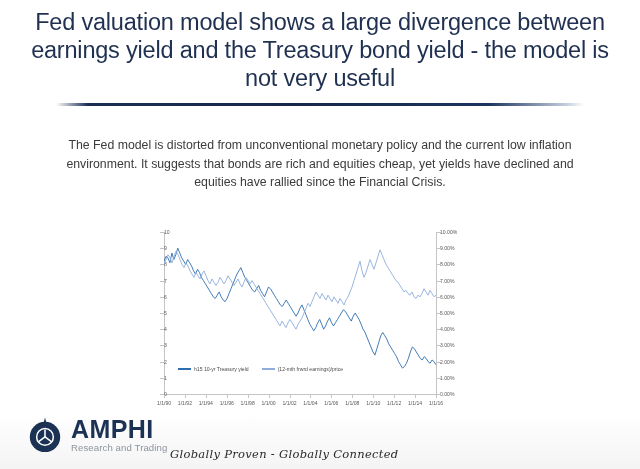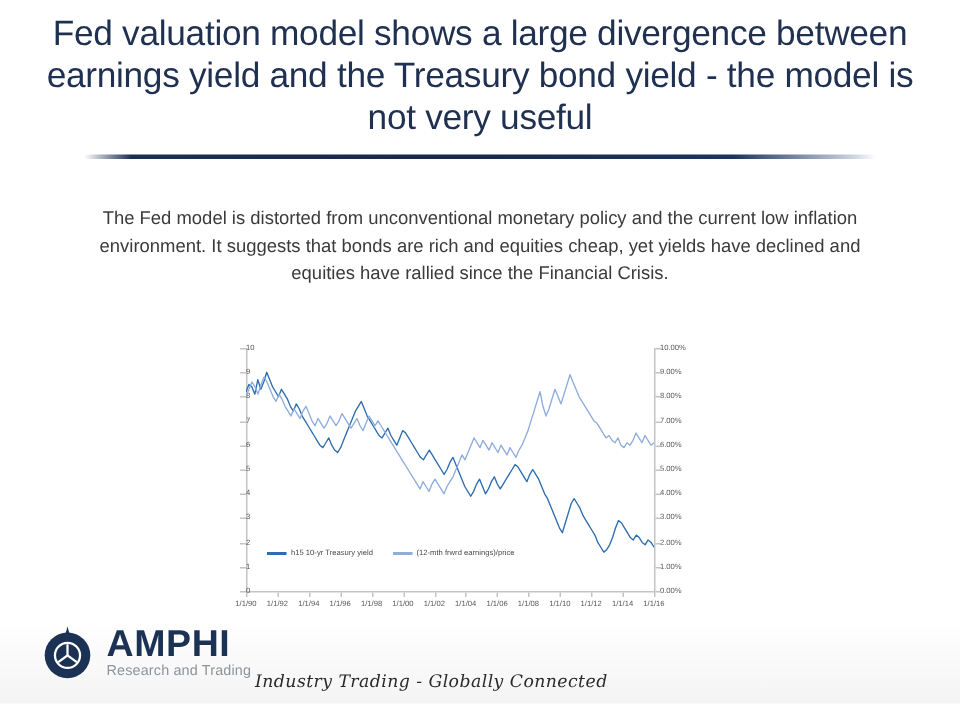--- a/index.html
+++ b/index.html
@@ -321,13 +321,13 @@
     <path d="M50 4 C54 24 66 40 78 52 C66 44 56 40 50 40 C44 40 34 44 22 52 C34 40 46 24 50 4 Z" fill="#1c3254"></path>
     <circle cx="50" cy="55" r="22" fill="none" stroke="#ffffff" stroke-width="4"></circle>
     <path d="M50 37 L50 55 L35 66" fill="none" stroke="#ffffff" stroke-width="4" stroke-linecap="round"></path>
     <path d="M50 55 L65 66" fill="none" stroke="#ffffff" stroke-width="4" stroke-linecap="round"></path>
   </svg>
   <div class="logo-text">
     <div class="logo-name">AMPHI</div>
     <div class="logo-sub">Research and Trading</div>
   </div>
 </div>
-<div class="tagline">Industry Trading - Globally Connected</div>
+<div class="tagline">Globally Proven - Globally Connected</div>
 
 </body></html>

